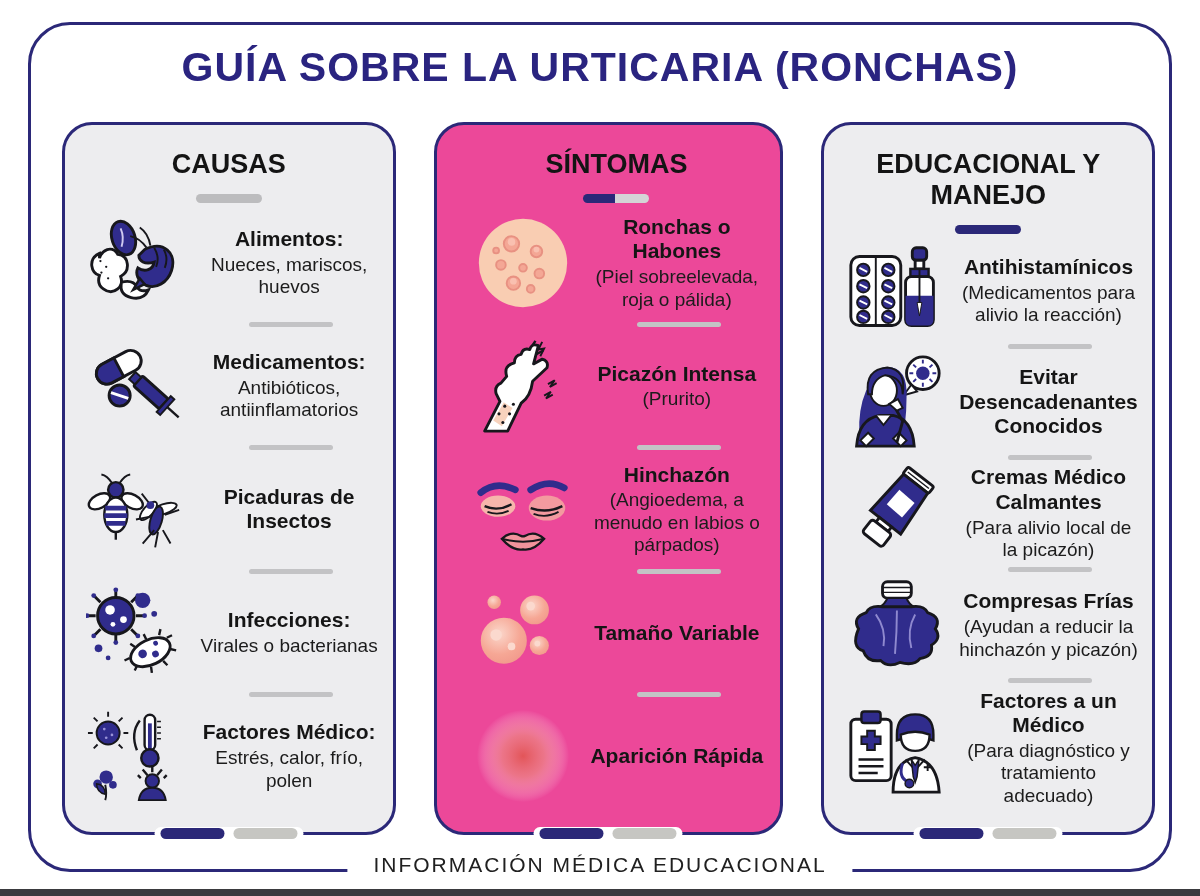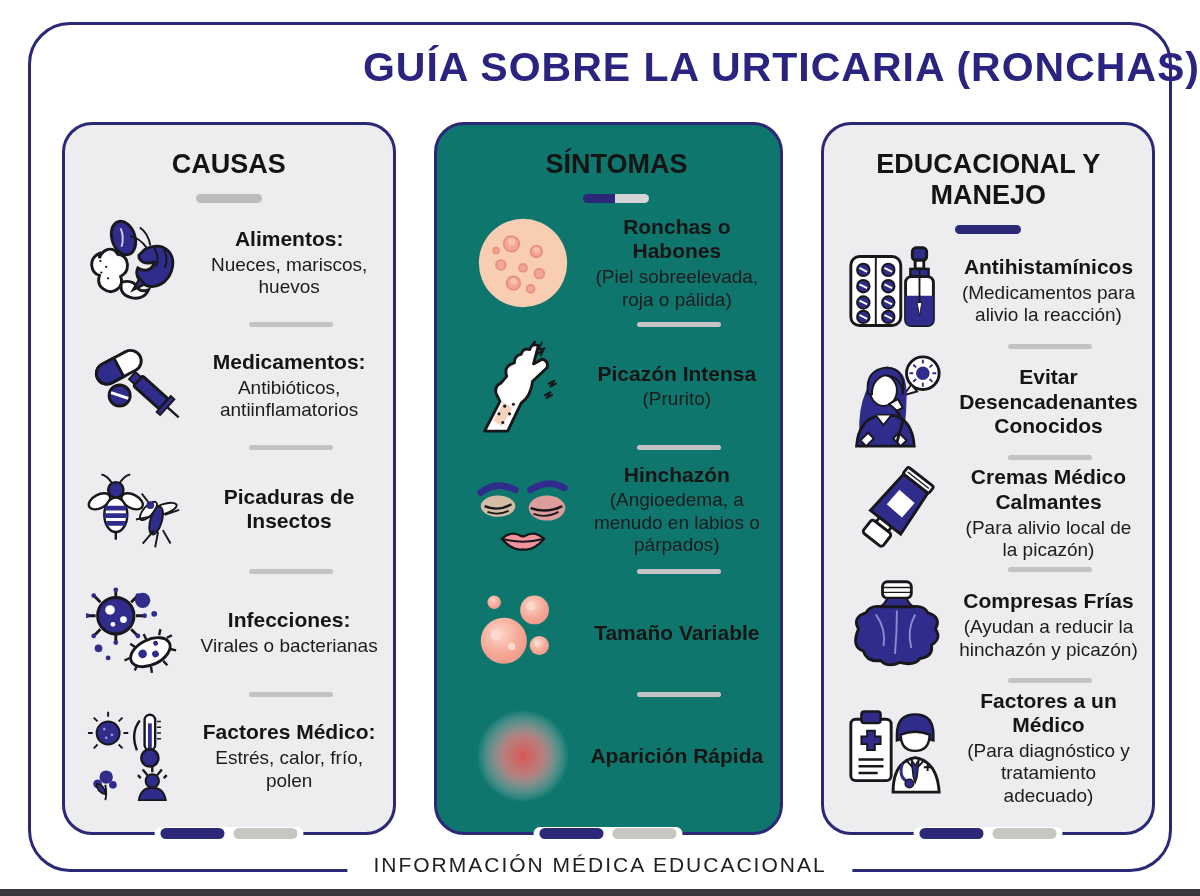--- a/index.html
+++ b/index.html
@@ -5,33 +5,33 @@
   html,body{margin:0;padding:0;}
   body{
     width:1200px;height:896px;position:relative;overflow:hidden;
     background:#ffffff;font-family:"Liberation Sans", sans-serif;
   }
   .frame{
     position:absolute;left:28px;top:22px;width:1138px;height:844px;
     border:3px solid #2b2878;border-radius:42px;background:#ffffff;
   }
   .title{
-    position:absolute;top:44px;left:0;width:100%;text-align:right;
+    position:absolute;top:44px;left:0;width:100%;text-align:center;
     font-size:41px;font-weight:800;color:#2a2480;letter-spacing:1px;
   }
   .columns{
     position:absolute;left:62px;top:122px;width:1093px;height:713px;
     display:flex;gap:38px;justify-content:flex-end;
   }
   .column{
     flex:1;position:relative;border:3px solid #2b2878;border-radius:30px;
     background:#ededef;display:flex;flex-direction:column;
     padding:16px 8px 22px;box-sizing:border-box;
   }
-  .col-sintomas{background:#0f766e;padding-left:24px;}
+  .col-sintomas{background:#ec4899;padding-left:24px;}
   .col-header{
     text-align:center;font-size:27px;font-weight:800;color:#141414;
     line-height:1.15;margin:8px auto 0;max-width:270px;
   }
   .header-pill{width:66px;height:9px;border-radius:5px;margin:14px auto 6px;}
   .pill-gray{background:#bcbcbe;}
   .pill-half{background:linear-gradient(to right,#2b2878 0 48%,#d4d4d6 48%);}
   .pill-navy{background:#2b2878;}
   .items{flex:1;display:flex;flex-direction:column;justify-content:space-around;}
   .item{display:flex;align-items:center;}

